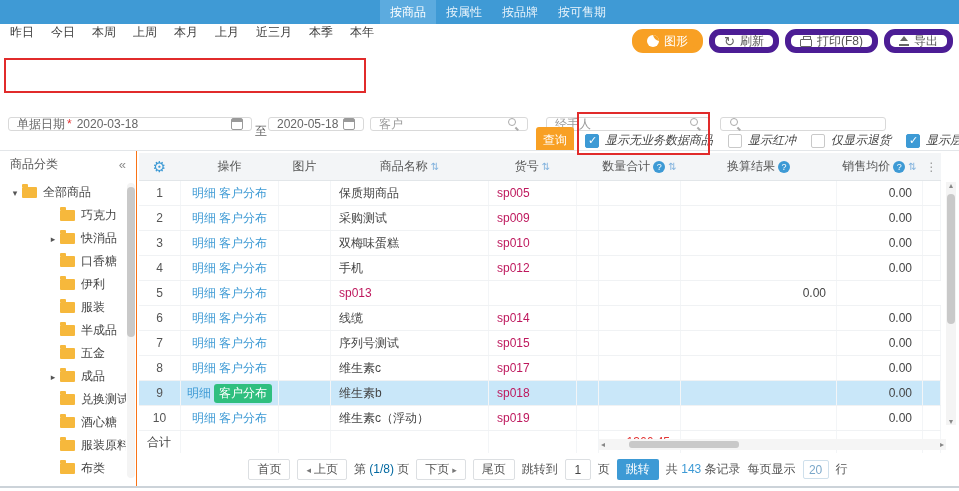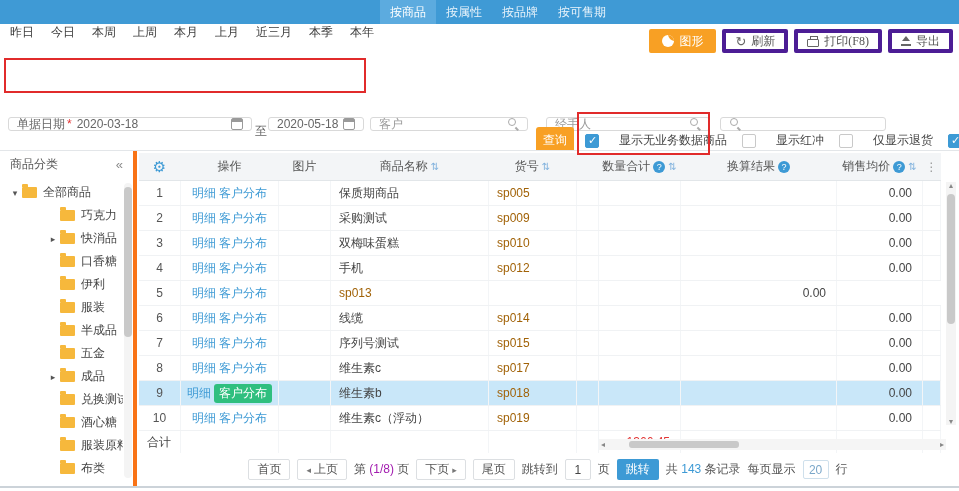--- a/index.html
+++ b/index.html
@@ -12,21 +12,21 @@
   .tabs { position:absolute; left:380px; top:0; height:24px; display:flex; }
   .tab { height:41px; line-height:24px; padding:0 10px; color:#eaf4fb; font-size:12px; cursor:pointer; }
   .tab.active { background:#5cabdf; color:#fff; }
 
   
   .quickrow { position:absolute; top:24px; left:0; right:0; height:34px; background:#fff; }
   .qlinks { position:absolute; left:10px; top:0; height:34px; display:flex; align-items:flex-start; gap:17px; }
   .qlink { color:#3c3c3c; cursor:pointer; }
   .toolbar { position:absolute; right:6px; top:5px; display:flex; gap:6px; }
   .btn { height:24px; display:flex; align-items:center; gap:5px; padding:0 9px; background:#fff;
-         border:4px solid #4c1d95; border-radius:2px; color:#555; cursor:pointer;font-family:Liberation Serif, serif; }
+         border:6px solid #4c1d95; border-radius:11px; color:#555; cursor:pointer; }
   .btn.orange { background:#f8a024; border-color:#f8a024; color:#fff; }
   .icon-pie { width:12px; height:12px; border-radius:50%; background:#fff; position:relative; overflow:hidden; }
   .icon-pie::after { content:''; position:absolute; right:-1px; top:-1px; width:7px; height:7px;
                      background:#f8a024; border-bottom-left-radius:100%; }
   .icon-refresh { color:#666; font-size:13px; line-height:1; }
   .icon-print { width:12px; height:8px; border:1px solid #666; border-radius:1px; position:relative; margin-top:3px; }
   .icon-print::before { content:''; position:absolute; top:-4px; left:2px; width:6px; height:3px; border:1px solid #666; border-bottom:none; }
   .icon-export { width:10px; height:11px; position:relative; }
   .icon-export::before { content:''; position:absolute; left:1px; top:0; border-left:4px solid transparent;
                          border-right:4px solid transparent; border-bottom:5px solid #666; }
@@ -44,21 +44,21 @@
   .to-label { position:absolute; color:#666; }
   .icon-cal { width:12px; height:12px; border:1px solid #9a9a9a; border-radius:2px;
               background:linear-gradient(#9a9a9a 0 3px, transparent 3px); flex:none; }
   .icon-search { width:12px; height:12px; position:relative; flex:none; }
   .icon-search::before { content:''; position:absolute; width:6px; height:6px; border:1.5px solid #aaa; border-radius:50%; top:0; left:1px; }
   .icon-search::after { content:''; position:absolute; width:4px; height:1.5px; background:#aaa; transform:rotate(45deg); bottom:1px; right:0; }
   .caret { width:0; height:0; border-left:4px solid transparent; border-right:4px solid transparent; border-top:5px solid #999; flex:none; }
   .btn-query { position:absolute; left:536px; top:71px; width:38px; height:26px; background:#f8a024; border:none;
                border-radius:3px; color:#fff; font-size:12px; cursor:pointer; }
   .cbgroup { position:absolute; left:585px; top:76px; display:flex; align-items:center; gap:15px; }
-  .cbitem { display:flex; align-items:center; gap:20px; cursor:pointer; }
+  .cbitem { display:flex; align-items:center; gap:6px; cursor:pointer;font-style:italic; }
   .cb { width:14px; height:14px; border:1px solid #c9c9c9; border-radius:2px; background:#fff; position:relative; flex:none; }
   .cb.checked { background:#3d9ad5; border-color:#3d9ad5; }
   .cb.checked::after { content:'\2713'; position:absolute; left:2px; top:-1px; color:#fff; font-size:11px; }
   .cblabel { color:#444; white-space:nowrap; }
 
   
   .f-date1 { left:8px;  top:61px; width:244px; }
   .f-date2 { left:268px; top:61px; width:96px; }
   .to-label { left:255px; top:67px; }
   .f-cust  { left:370px; top:61px; width:158px; }
@@ -76,21 +76,21 @@
   
   .anno { position:absolute; border:2px solid #e12b2b; pointer-events:none; z-index:50; }
   .anno1 { left:4px; top:58px; width:362px; height:35px; }
   .anno2 { left:577px; top:112px; width:133px; height:43px; }
 
   
   .content { position:absolute; top:150px; left:0; right:0; height:338px; background:#fff;
              border-top:1px solid #e3e6e9; border-bottom:2px solid #ccd3d9; }
 
   
-  .side { position:absolute; left:0; top:0; bottom:0; width:137px; border-right:4px solid #f97316; }
+  .side { position:absolute; left:0; top:0; bottom:0; width:137px; border-right:1px solid #f97316; }
   .side-head { height:27px; display:flex; align-items:center; justify-content:space-between; padding:0 10px; color:#555; }
   .collapse { color:#8a8a8a; font-size:13px; cursor:pointer; }
   .tree { position:absolute; top:30px; left:0; right:10px; bottom:0; overflow:hidden; }
   .titem { display:flex; align-items:center; height:23px; padding-left:8px; color:#444; cursor:pointer; white-space:nowrap; }
   .titem.child { padding-left:46px; }
   .tarrow { width:14px; font-size:9px; color:#555; text-align:center; flex:none; }
   .folder { width:15px; height:11px; background:#f6b83c; border-radius:1px; position:relative; margin-right:6px; flex:none; }
   .folder::before { content:''; position:absolute; top:-3px; left:0; width:6px; height:3px; background:#f6b83c; border-radius:1px 1px 0 0; }
   .side-scroll { position:absolute; right:1px; top:32px; bottom:8px; width:8px; background:#f4f4f4; border-radius:4px; }
   .side-thumb { position:absolute; left:0; top:4px; width:8px; height:150px; background:#c9c9c9; border-radius:4px; }
@@ -108,38 +108,38 @@
   .icon-gear::before { content:'\2699'; }
   .sort { color:#7fb1dd; font-size:10px; }
   .sort::before { content:'\21C5'; }
   .help { width:12px; height:12px; border-radius:50%; background:#3d9ad5; color:#fff; font-size:9px;
           display:inline-flex; align-items:center; justify-content:center; flex:none; }
   .help::before { content:'?'; }
   .lnk { color:#3d9ad5; cursor:pointer; white-space:nowrap; }
   .trow.selected { background:#c9e7f9; }
   .lnk.badge { background:#2fbf7f; color:#fff; border-radius:3px; padding:1px 5px; }
   .c-num { color:#555; }
-  .c-sku { color:#a16207; }
+  .c-sku { color:#be185d; }
   .c-dots { color:#999; }
   .trow.total { height:22px; border-bottom:none; }
   .total-qty { color:#e23333; }
 
   
   .vscroll { position:absolute; right:3px; top:31px; height:243px; width:10px; background:#f4f4f4; }
   .vthumb { position:absolute; left:1px; top:12px; width:8px; height:130px; background:#c9c9c9; border-radius:4px; }
   .varr { position:absolute; left:0; width:10px; font-size:8px; color:#888; text-align:center; }
   .hscroll { position:absolute; left:462px; width:347px; bottom:36px; height:11px; background:#f5f5f5; }
   .hthumb { position:absolute; left:30px; top:2px; width:110px; height:7px; background:#c9c9c9; border-radius:3px; }
   .harr { position:absolute; top:0; font-size:8px; color:#888; line-height:11px; }
 
   
   .pagination { position:absolute; left:0; right:0; bottom:6px; display:flex; align-items:center; justify-content:center; gap:7px; color:#555; }
   .pg-btn { border:1px solid #dcdfe2; height:21px; padding:0 8px; display:flex; align-items:center; gap:3px;
             border-radius:2px; background:#fff; cursor:pointer; color:#555; }
-  .pg-info b { color:#a21caf; font-weight:normal; }
+  .pg-info b { color:#0369a1; font-weight:normal; }
   .pg-arrow { font-size:9px; color:#777; }
   .pg-input { width:26px; height:21px; border:1px solid #dcdfe2; border-radius:2px; display:flex; align-items:center; justify-content:center; color:#444; background:#fff; }
   .pg-jump { height:21px; padding:0 9px; background:#3d9ad5; color:#fff; border:none; border-radius:2px; display:flex; align-items:center; cursor:pointer; }
   .pg-count b { color:#3d9ad5; font-weight:normal; }
   .pg-per { width:26px; height:19px; border:1px solid #cfe0ec; border-radius:2px; display:flex; align-items:center; justify-content:center; color:#7ba7c9; }
 </style>
 </head>
 <body>
 
 <div class="page">

